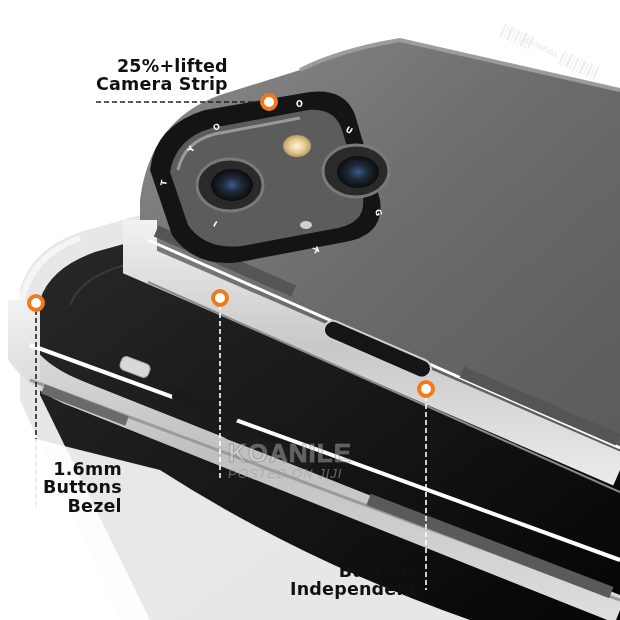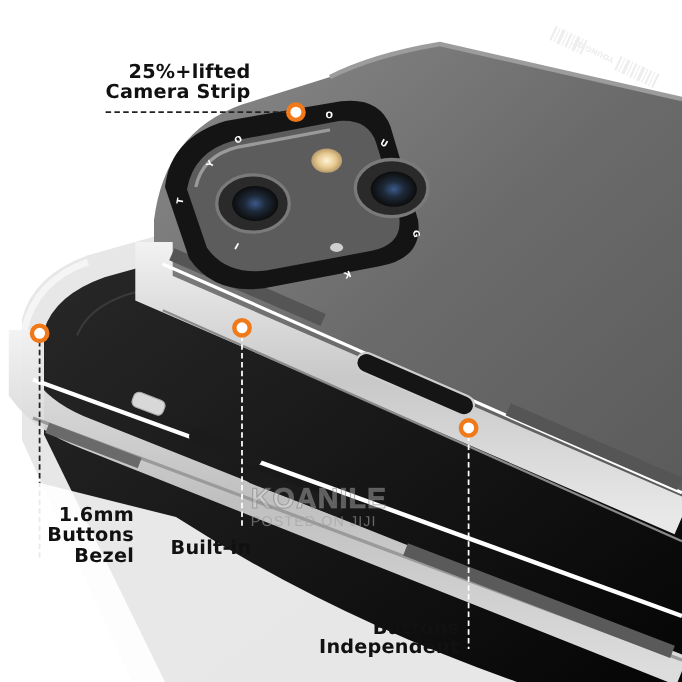--- a/index.html
+++ b/index.html
@@ -7,21 +7,21 @@
     .canvas { position: relative; width: 620px; height: 620px; background: #ffffff; overflow: hidden; }
     svg.scene { position: absolute; left: 0; top: 0; }
     .label { position: absolute; color: #111111; font-weight: bold; line-height: 1.05; letter-spacing: 0.2px; font-family: "DejaVu Sans", sans-serif; text-align: right; }
     .label span { display: block; }
     .lbl-camera { left: 96px; top: 57px; font-size: 17.5px; }
     .lbl-bezel { left: 43px; top: 460px; font-size: 17.5px; }
     .lbl-strip { left: 155px; top: 490px; font-size: 17.5px; }
     .lbl-buttons { left: 290px; top: 562px; font-size: 17.5px; }
     .watermark { position: absolute; left: 228px; top: 438px; color: rgba(200,200,200,0.55); font-family: "Liberation Sans", sans-serif; text-align: left; pointer-events: none; }
     .watermark .wm-main { display: block; font-size: 26px; letter-spacing: 1px; font-weight: bold; -webkit-text-stroke: 1px rgba(120,120,120,0.5); color: rgba(230,230,230,0.35); }
-    .watermark .wm-sub { display: block; font-size: 13px; letter-spacing: 1px; margin-top: -3px; color: rgba(160,160,160,0.6); }
+    .watermark .wm-sub { display: block; font-size: 13px; letter-spacing: 1px; margin-top: -3px; color: rgba(160,160,160,0.6); font-style: italic; }
   </style>
 </head>
 <body>
 
 <div class="canvas">
 
   <svg class="scene" width="620" height="620" viewBox="0 0 620 620">
     <defs>
       <linearGradient id="backGrad" x1="0" y1="0" x2="1" y2="1">
         <stop offset="0" stop-color="#8a8a8a"></stop>
@@ -159,21 +159,20 @@
     <span>Camera Strip</span>
   </div>
 
   <div class="label lbl-bezel">
     <span>1.6mm</span>
     <span>Buttons</span>
     <span>Bezel</span>
   </div>
 
   <div class="label lbl-strip">
-    <span>Built-in</span>
   </div>
 
   <div class="label lbl-buttons">
     <span>Buttons</span>
     <span>Independent</span>
   </div>
 
 </div>
 
 </body></html>

